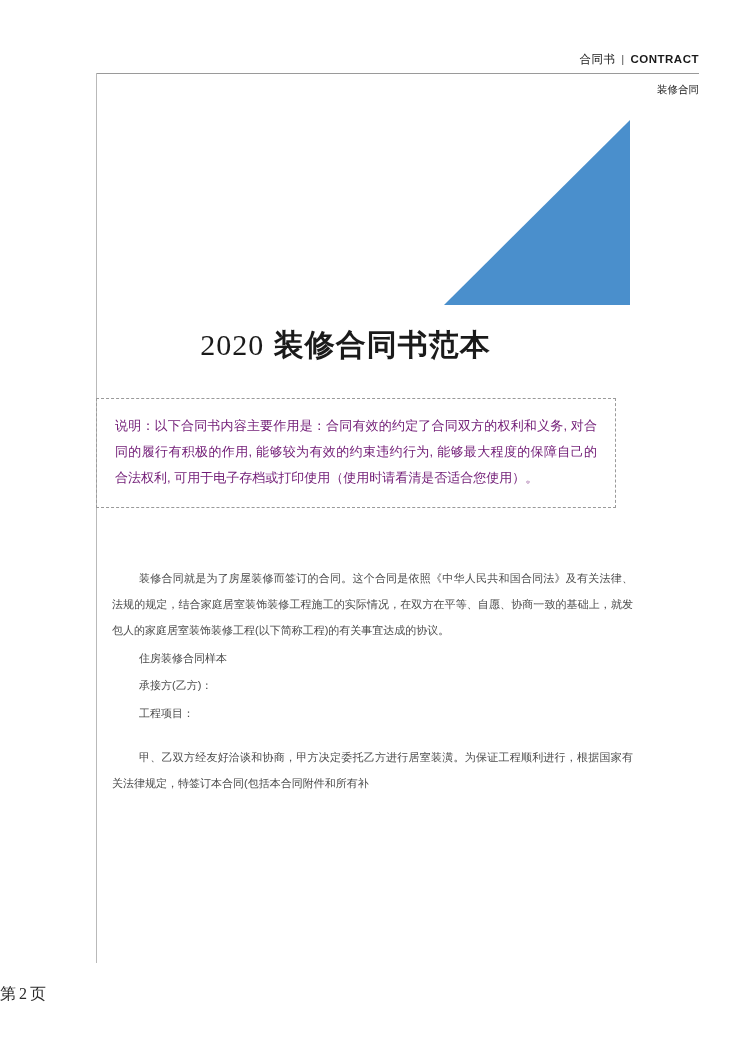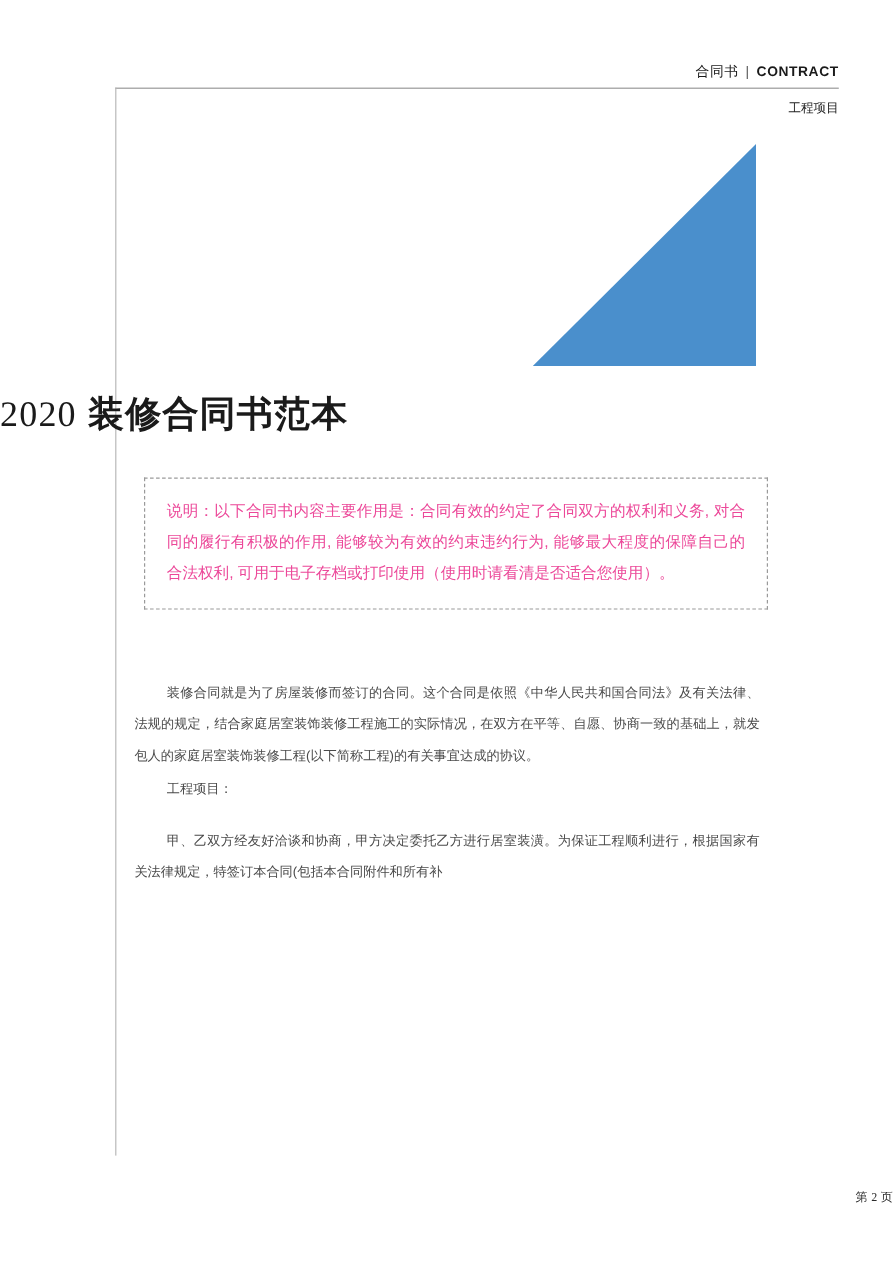--- a/index.html
+++ b/index.html
@@ -78,42 +78,43 @@
     width: 186px;
     height: 185px;
   }
 
   
   .doc-title {
     position: absolute;
     top: 325px;
     left: 0;
     width: 691px;
+    text-align: center;
     font-size: 30px;
     font-weight: bold;
     color: #1a1a1a;
     letter-spacing: 1px;
   }
   .doc-title .year {
     font-family: "Liberation Serif", serif;
     font-weight: normal;
   }
 
   
   .note-box {
     position: absolute;
     top: 398px;
-    left: 120px;
+    left: 96px;
     width: 520px;
     box-sizing: border-box;
     border: 1px dashed #9a9a9a;
     padding: 14px 18px 16px 18px;
     font-size: 13px;
     line-height: 2.0;
-    color: #ec4899;
+    color: #701a75;
     text-align: justify;
   }
 
   
   .body-wrap {
     position: absolute;
     top: 566px;
     left: 112px;
     width: 521px;
   }
@@ -129,57 +130,59 @@
     margin-bottom: 0;
     margin-top: 18px;
   }
 
   
   .footer {
     position: absolute;
     bottom: 47px;
     left: 0;
     width: 744px;
-    text-align: right;
-    font-size: 10px;
+    text-align: left;
+    font-size: 16px;
     color: #2b2b2b;
   }
   .footer .pg-num {
     font-family: "Liberation Serif", serif;
     margin: 0 3px;
   }
 </style>
 </head>
 <body>
 
 <div class="page">
 
   <div class="header">
     <span class="hdr-cn">合同书</span>
     <span class="hdr-sep">|</span>
     <span class="hdr-en">CONTRACT</span>
   </div>
   <div class="header-rule"></div>
-  <div class="subheader">工程项目</div>
+  <div class="subheader">装修合同</div>
 
   <div class="left-rule"></div>
 
   <svg class="triangle" viewBox="0 0 186 185">
     <polygon points="186,0 186,185 0,185" fill="#4a8fcc"></polygon>
   </svg>
 
   <div class="doc-title">
     <span class="year">2020</span>
     <span>装修合同书范本</span>
   </div>
 
   <div class="note-box">说明：以下合同书内容主要作用是：合同有效的约定了合同双方的权利和义务, 对合同的履行有积极的作用, 能够较为有效的约束违约行为, 能够最大程度的保障自己的合法权利, 可用于电子存档或打印使用（使用时请看清是否适合您使用）。</div>
 
   <div class="body-wrap">
     <p class="para">装修合同就是为了房屋装修而签订的合同。这个合同是依照《中华人民共和国合同法》及有关法律、法规的规定，结合家庭居室装饰装修工程施工的实际情况，在双方在平等、自愿、协商一致的基础上，就发包人的家庭居室装饰装修工程(以下简称工程)的有关事宜达成的协议。</p>
+    <p class="para">住房装修合同样本</p>
+    <p class="para">承接方(乙方)：</p>
     <p class="para">工程项目：</p>
     <p class="para tight">甲、乙双方经友好洽谈和协商，甲方决定委托乙方进行居室装潢。为保证工程顺利进行，根据国家有关法律规定，特签订本合同(包括本合同附件和所有补</p>
   </div>
 
   <div class="footer">
     <span>第</span><span class="pg-num">2</span><span>页</span>
   </div>
 
 </div>
 

